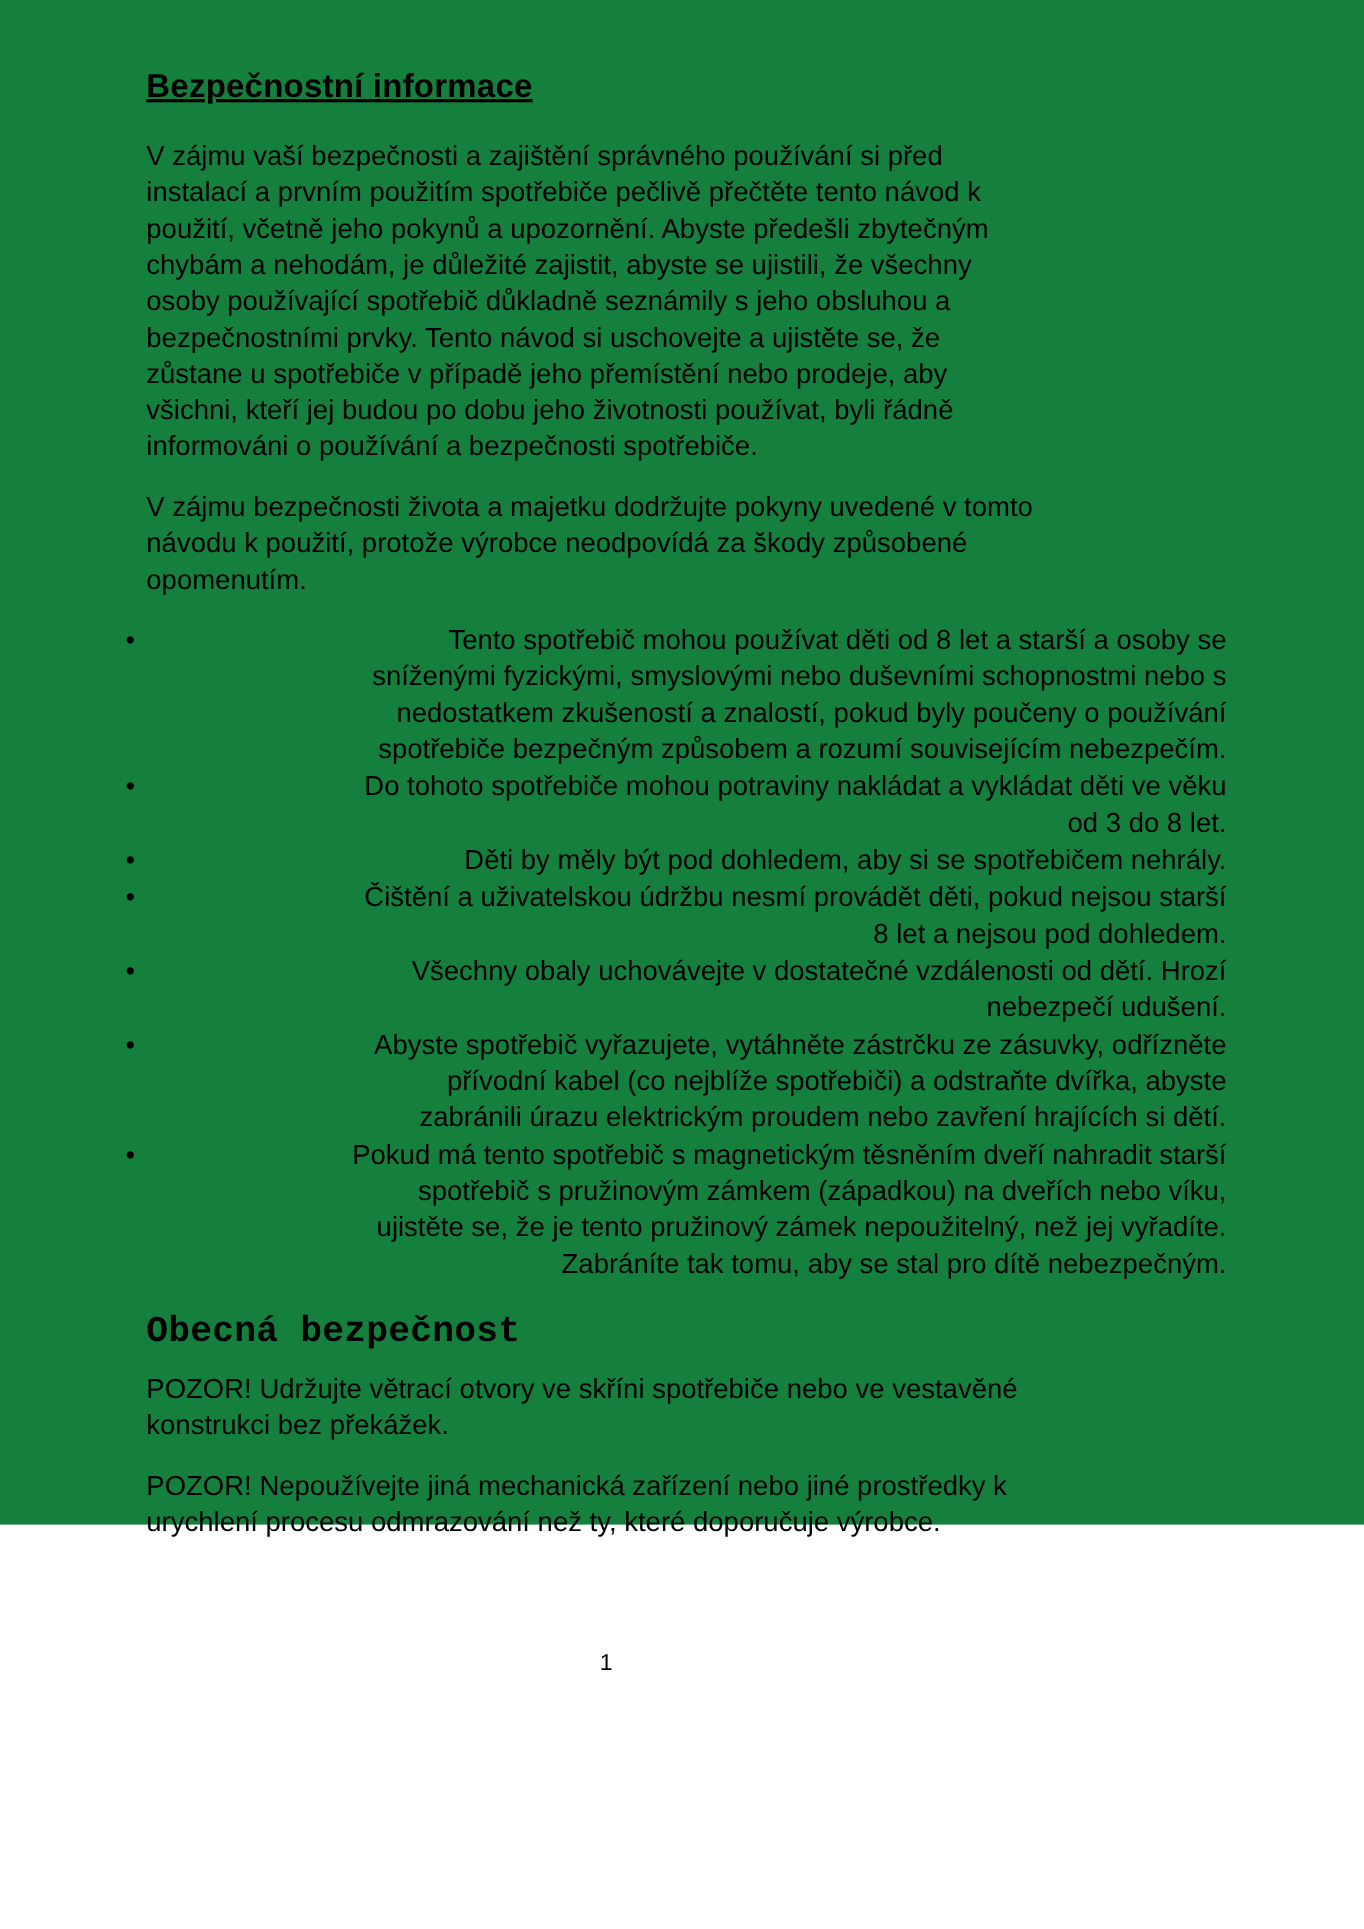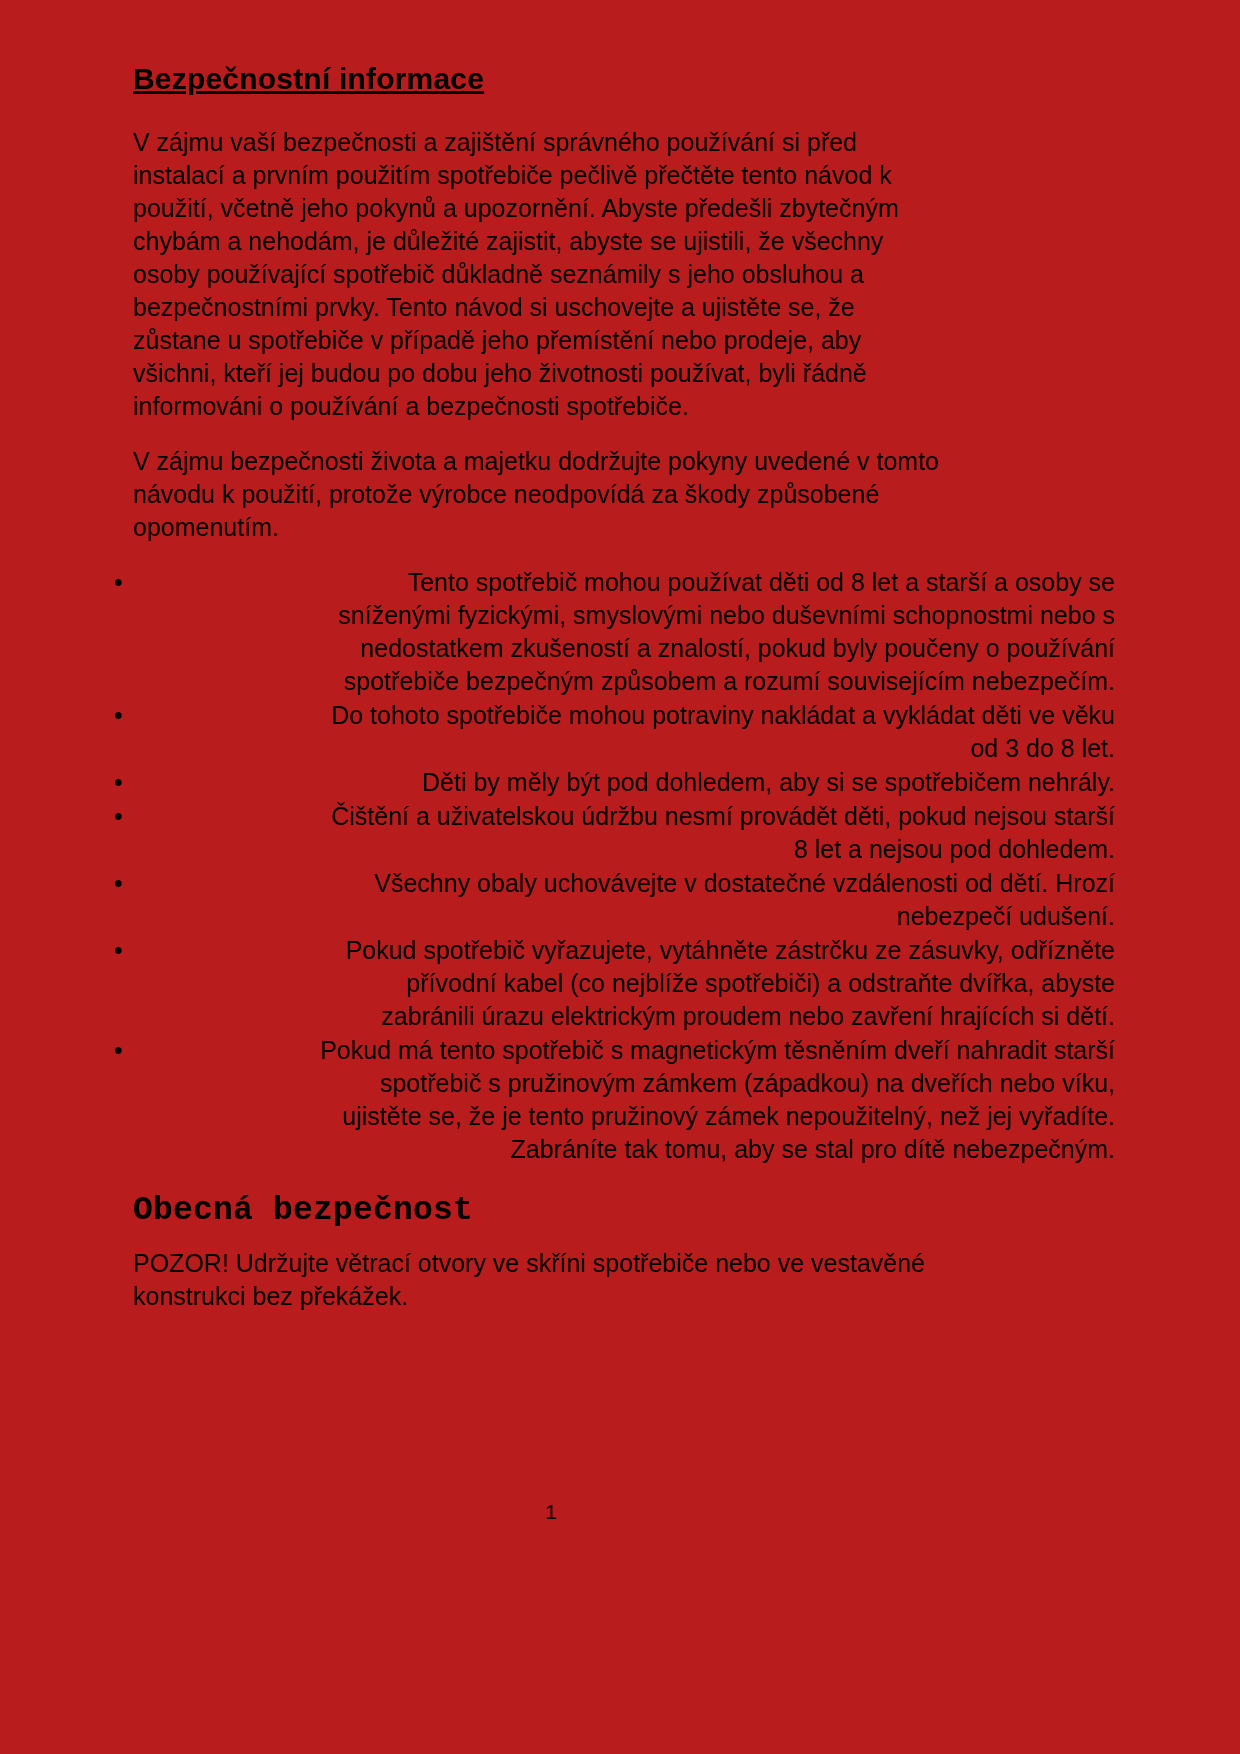--- a/index.html
+++ b/index.html
@@ -8,23 +8,23 @@
     width: 1240px;
     height: 1754px;
     position: relative;
     overflow: hidden;
     font-family: "Liberation Sans", sans-serif;
     color: #000000;
   }
   .page {
     position: relative;
     width: 1240px;
-    height: 1754px;
+    height: 1386px;
     padding: 62px 125px 14px 133px;
-    background: #b91c1c;
+    background: #15803d;
   }
   .prewrap { white-space: pre-line; }
   .doc-title {
     font-size: 30px;
     font-weight: bold;
     text-decoration: underline;
     letter-spacing: 0.2px;
     margin-bottom: 30px;
   }
   .para {
@@ -102,30 +102,32 @@
 sníženými fyzickými, smyslovými nebo duševními schopnostmi nebo s
 nedostatkem zkušeností a znalostí, pokud byly poučeny o používání
 spotřebiče bezpečným způsobem a rozumí souvisejícím nebezpečím.</li>
     <li class="prewrap">Do tohoto spotřebiče mohou potraviny nakládat a vykládat děti ve věku
 od 3 do 8 let.</li>
     <li class="prewrap">Děti by měly být pod dohledem, aby si se spotřebičem nehrály.</li>
     <li class="prewrap">Čištění a uživatelskou údržbu nesmí provádět děti, pokud nejsou starší
 8 let a nejsou pod dohledem.</li>
     <li class="prewrap">Všechny obaly uchovávejte v dostatečné vzdálenosti od dětí. Hrozí
 nebezpečí udušení.</li>
-    <li class="prewrap">Pokud spotřebič vyřazujete, vytáhněte zástrčku ze zásuvky, odřízněte
+    <li class="prewrap">Abyste spotřebič vyřazujete, vytáhněte zástrčku ze zásuvky, odřízněte
 přívodní kabel (co nejblíže spotřebiči) a odstraňte dvířka, abyste
 zabránili úrazu elektrickým proudem nebo zavření hrajících si dětí.</li>
     <li class="prewrap">Pokud má tento spotřebič s magnetickým těsněním dveří nahradit starší
 spotřebič s pružinovým zámkem (západkou) na dveřích nebo víku,
 ujistěte se, že je tento pružinový zámek nepoužitelný, než jej vyřadíte.
 Zabráníte tak tomu, aby se stal pro dítě nebezpečným.</li>
   </ul>
 
   <h2 class="section-heading heading-general">Obecná bezpečnost</h2>
 
   <p class="para"><strong class="warn-lead">POZOR!</strong> <span class="prewrap">Udržujte větrací otvory ve skříni spotřebiče nebo ve vestavěné
 konstrukci bez překážek.</span></p>
 
+  <p class="para"><strong class="warn-lead">POZOR!</strong> <span class="prewrap">Nepoužívejte jiná mechanická zařízení nebo jiné prostředky k
+urychlení procesu odmrazování než ty, které doporučuje výrobce.</span></p>
 
   <div class="page-number">1</div>
 
 </div>
 
 </body></html>

